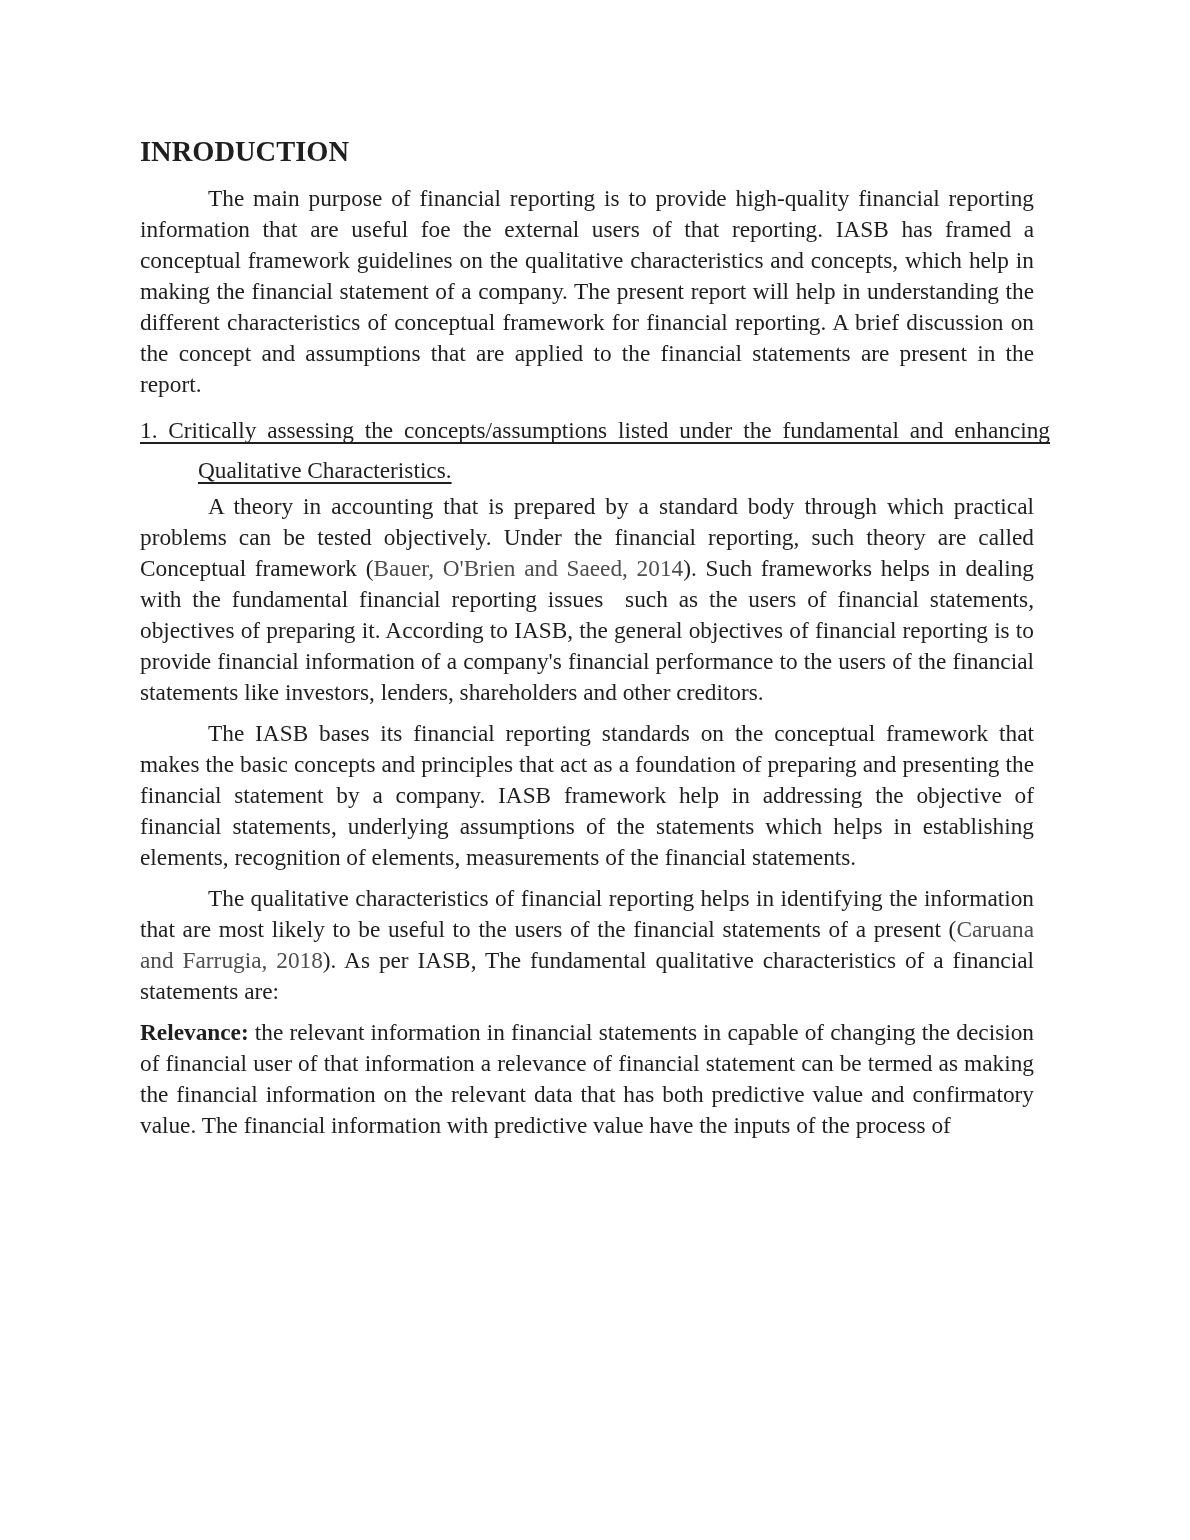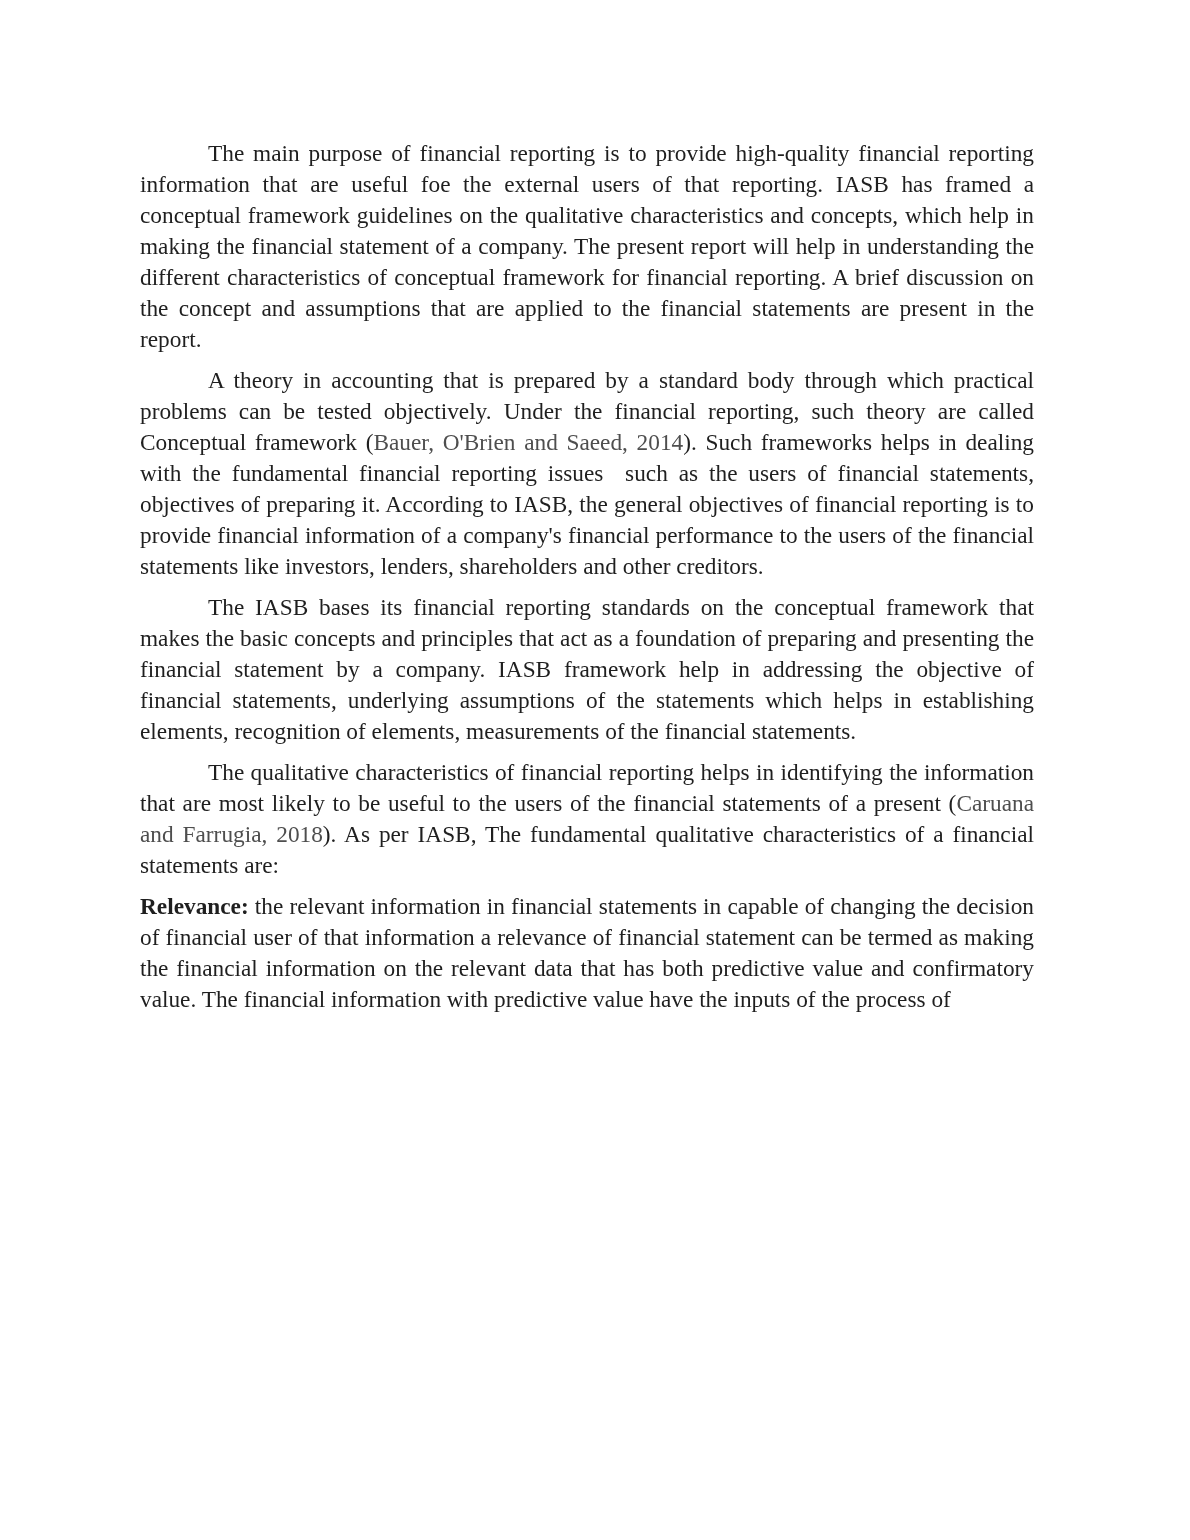--- a/index.html
+++ b/index.html
@@ -56,23 +56,25 @@
   }
   .bold {
     font-weight: 700;
   }
 </style>
 </head>
 <body>
 
 <main class="page">
 
+  <h1 class="doc-title">INRODUCTION</h1>
 
   <p class="para indent"><span>The main purpose of financial reporting is to provide high-quality financial reporting information that are useful foe the external users of that reporting. IASB has framed a conceptual framework guidelines on the qualitative characteristics and concepts, which help in making the financial statement of a company. The present report will help in understanding the different characteristics of conceptual framework for financial reporting. A brief discussion on the concept and assumptions that are applied to the financial statements are present in the report.</span></p>
 
+  <h2 class="heading-underlined"><span>1. Critically assessing the concepts/assumptions listed under the fundamental and enhancing Qualitative Characteristics.</span></h2>
 
   <p class="para indent"><span>A theory in accounting that is prepared by a standard body through which practical problems can be tested objectively. Under the financial reporting, such theory are called Conceptual framework (</span><span class="citation">Bauer, O'Brien and Saeed, 2014</span><span>). Such frameworks helps in dealing with the fundamental financial reporting issues&nbsp; such as the users of financial statements, objectives of preparing it. According to IASB, the general objectives of financial reporting is to provide financial information of a company's financial performance to the users of the financial statements like investors, lenders, shareholders and other creditors.</span></p>
 
   <p class="para indent"><span>The IASB bases its financial reporting standards on the conceptual framework that makes the basic concepts and principles that act as a foundation of preparing and presenting the financial statement by a company. IASB framework help in addressing the objective of financial statements, underlying assumptions of the statements which helps in establishing elements, recognition of elements, measurements of the financial statements.</span></p>
 
   <p class="para indent"><span>The qualitative characteristics of financial reporting helps in identifying the information that are most likely to be useful to the users of the financial statements of a present (</span><span class="citation">Caruana and Farrugia, 2018</span><span>). As per IASB, The fundamental qualitative characteristics of a financial statements are:</span></p>
 
   <p class="para"><span class="bold">Relevance:</span><span> the relevant information in financial statements in capable of changing the decision of financial user of that information a relevance of financial statement can be termed as making the financial information on the relevant data that has both predictive value and confirmatory value. The financial information with predictive value have the inputs of the process of</span></p>
 
 </main>

